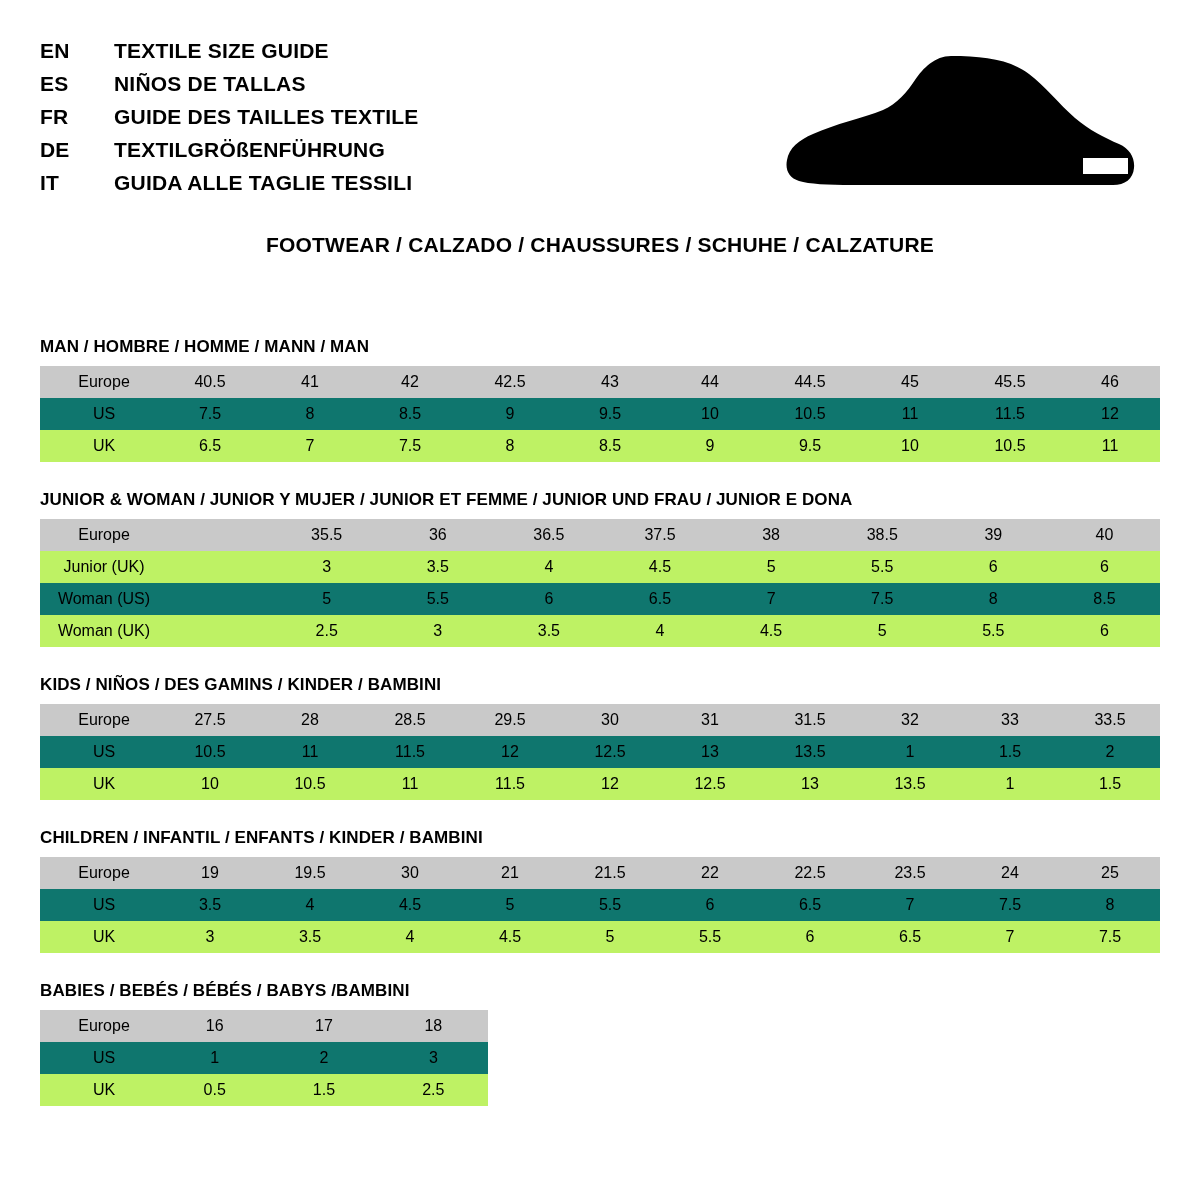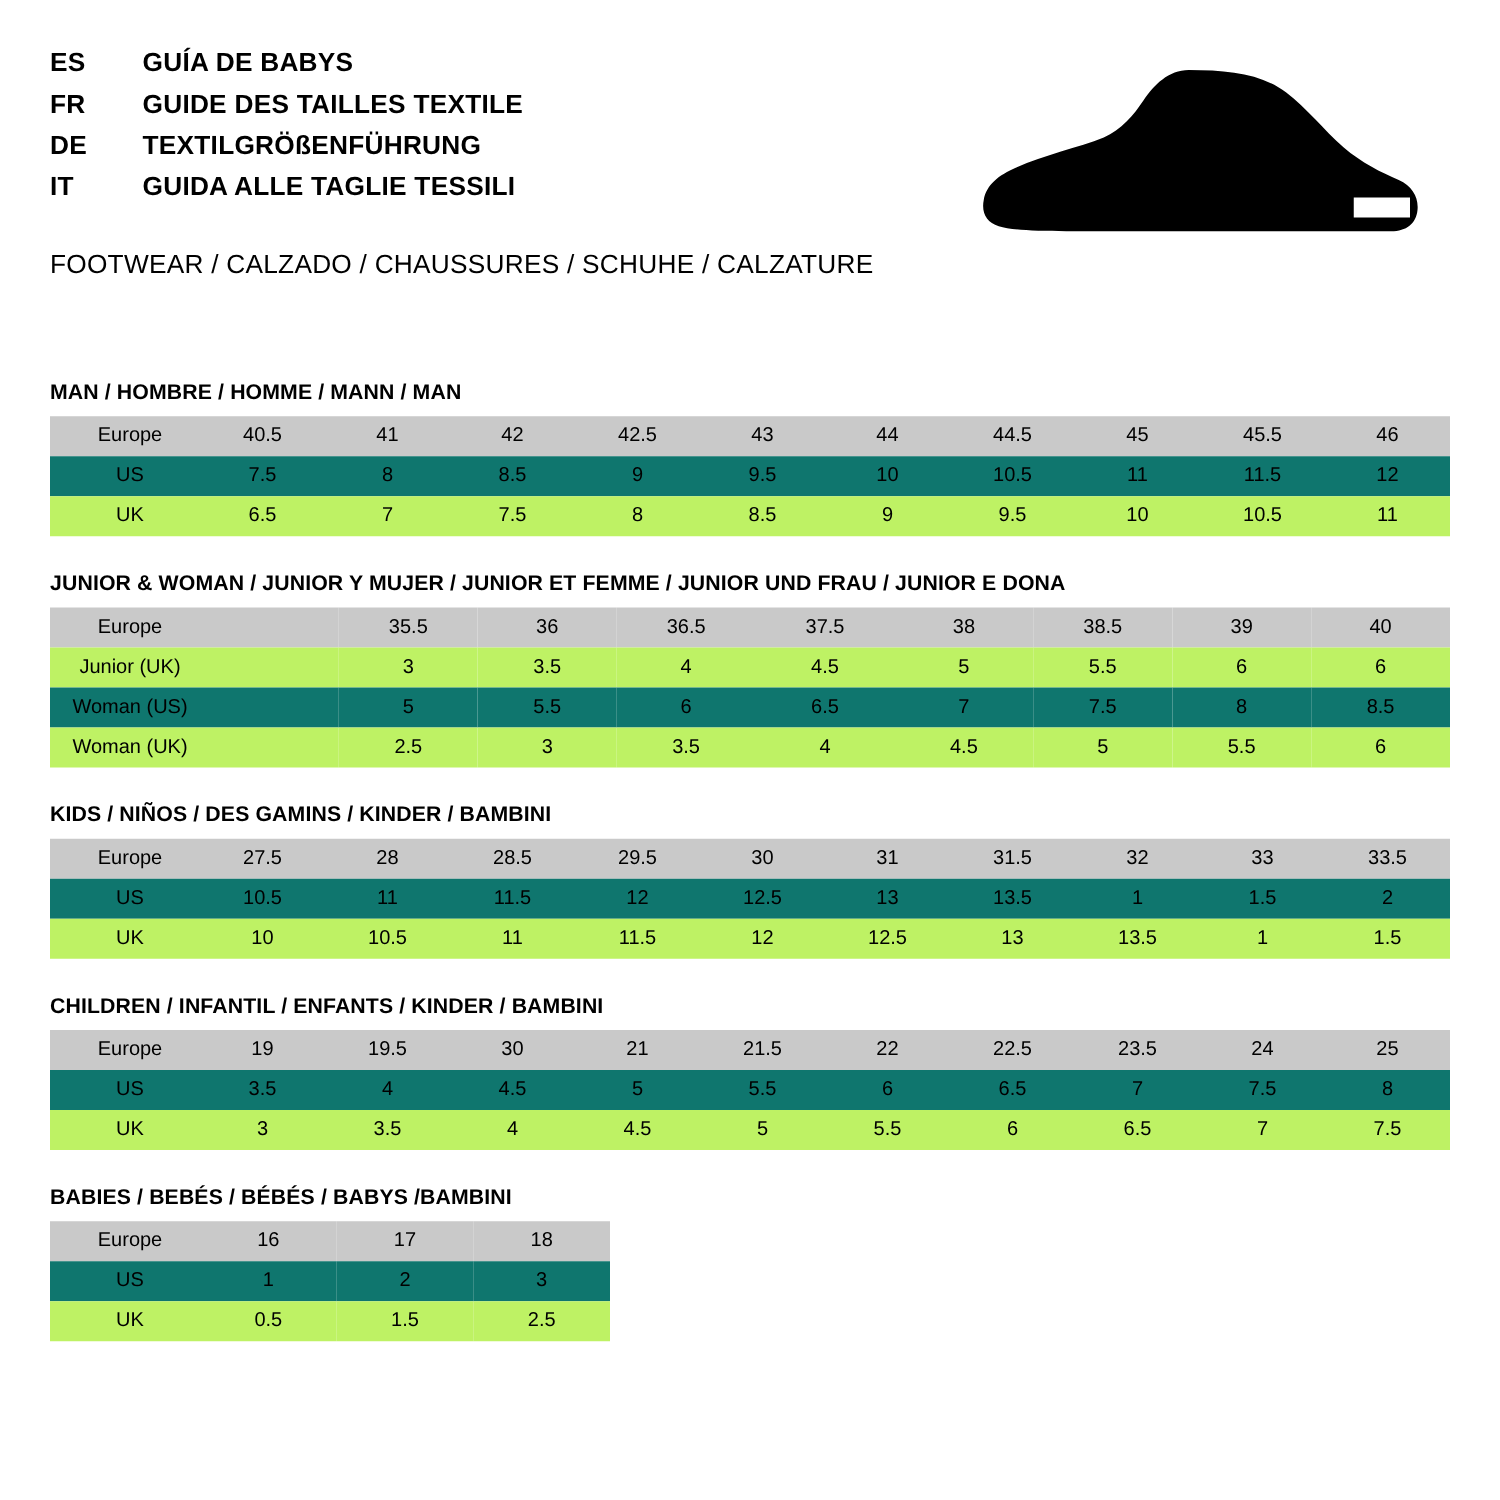--- a/index.html
+++ b/index.html
@@ -40,24 +40,25 @@
     letter-spacing: 0.2px;
   }
   .lang-code {
     width: 74px;
     flex: 0 0 74px;
   }
   .lang-label {
     white-space: nowrap;
   }
   .section-title {
-    font-weight: normal;
+    font-weight: bold;
     font-size: 21px;
     margin-top: 34px;
     letter-spacing: 0.2px;
+    text-align: center;
   }
   .shoe-icon {
     position: absolute;
     top: 14px;
     right: 22px;
     width: 355px;
     height: 140px;
   }
   
   .table-block {
@@ -106,22 +107,26 @@
   }
 </style>
 </head>
 <body>
 
 <div class="page">
 
   <div class="header">
     <ul class="lang-list">
       <li class="lang-row">
+        <span class="lang-code">EN</span>
+        <span class="lang-label">TEXTILE SIZE GUIDE</span>
+      </li>
+      <li class="lang-row">
         <span class="lang-code">ES</span>
-        <span class="lang-label">GUÍA DE BABYS</span>
+        <span class="lang-label">NIÑOS DE TALLAS</span>
       </li>
       <li class="lang-row">
         <span class="lang-code">FR</span>
         <span class="lang-label">GUIDE DES TAILLES TEXTILE</span>
       </li>
       <li class="lang-row">
         <span class="lang-code">DE</span>
         <span class="lang-label">TEXTILGRÖßENFÜHRUNG</span>
       </li>
       <li class="lang-row">

